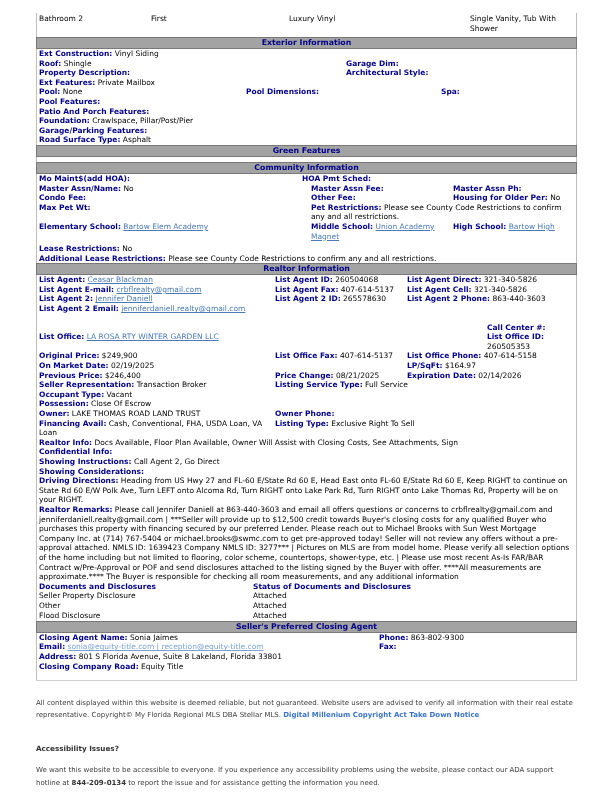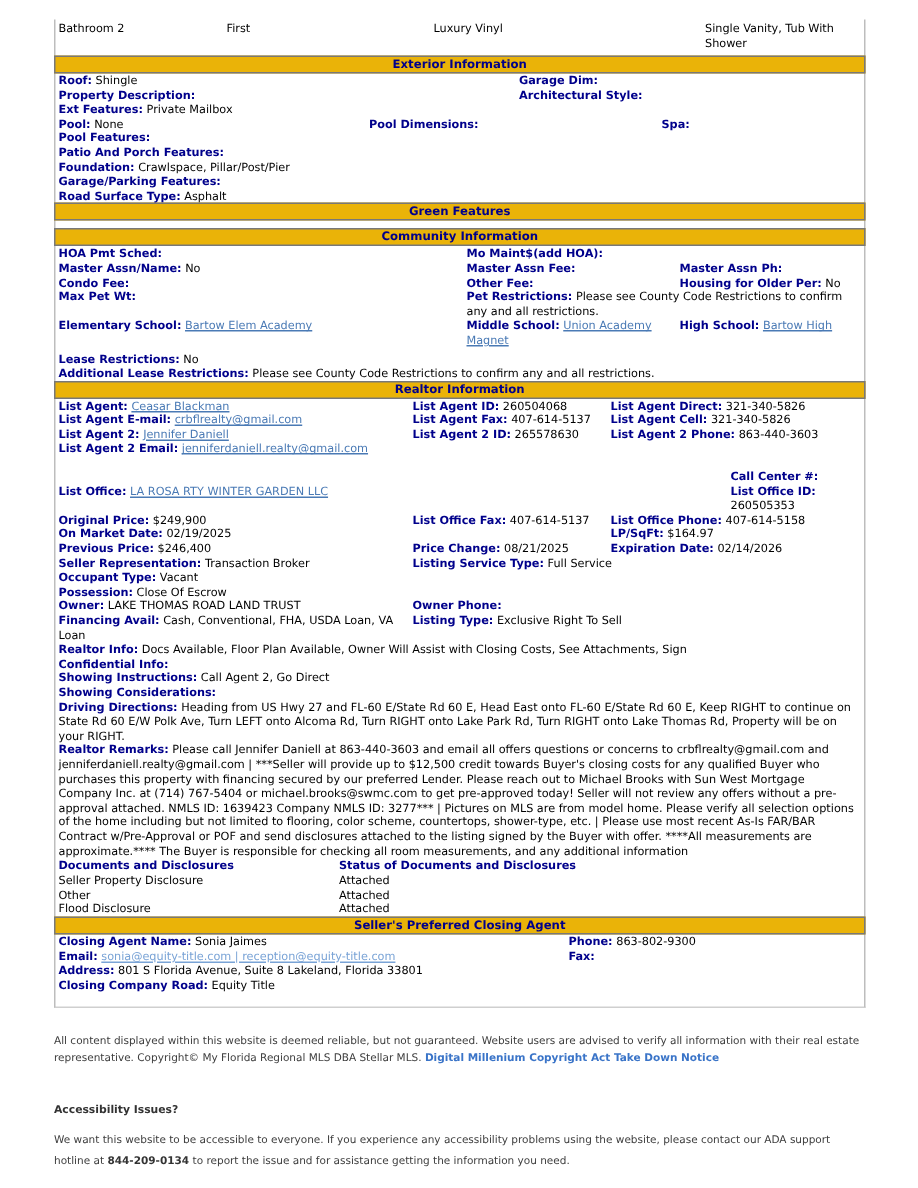--- a/index.html
+++ b/index.html
@@ -1,37 +1,37 @@
 <!DOCTYPE html>
 <html><head>
 <meta charset="utf-8">
 <style>
   html,body{margin:0;padding:0;background:#ffffff;}
   body{width:612px;height:792px;font-family:"DejaVu Sans",sans-serif;font-size:7.5px;color:#000;-webkit-font-smoothing:antialiased;}
   .page{padding:13px 35px 0 36px;}
   .content{border-left:1px solid #bdbdbd;border-right:1px solid #bdbdbd;border-bottom:1px solid #cfcfcf;}
-  .bar{margin:0 -1px;background:#eab308;border:1px solid #787878;text-align:center;font-weight:bold;color:#00008B;font-size:7.8px;line-height:10px;height:10px;}
+  .bar{margin:0 -1px;background:#a3a3a3;border:1px solid #787878;text-align:center;font-weight:bold;color:#00008B;font-size:7.8px;line-height:10px;height:10px;}
   .row{display:flex;line-height:9.6px;padding:0 2px;align-items:flex-start;}
   .room-row{display:flex;line-height:10px;padding:1px 2px 3px 2px;gap:28px;}
   .fld{display:block;}
   .rr1{width:84px}.rr2{width:110px}.rr3{width:153px}
   .e1{width:307px}
   .p1{width:207px}.p2{width:195px}
   .c1{width:272px}.c2{width:142px}
   .r1{width:236px}.r2{width:132px}.r12{width:448px}
   .d1{width:187px}
   .cl1{width:340px}
   .flex1{flex:1;min-width:0;}
   .lbl{font-weight:bold;color:#00008B;}
   .val{color:#000;}
   .link{color:#4a7ab5;text-decoration:underline;margin-top:20px;}
   .link-light{color:#79a3d6;text-decoration:underline;}
   .para{display:block;line-height:9.6px;padding:0 2px;}
   .sp5{height:5px}.sp9{height:9px}.sp3{height:3px}
-  .docrow{display:flex;line-height:9.8px;padding:0 2px;}
+  .docrow{display:flex;line-height:9.8px;padding:0 2px;gap:27px;}
   .footer{margin-top:17px;color:#3d3d3d;font-size:7px;line-height:11.5px;}
   .dmca{color:#3a74c8;font-weight:bold;}
   .acc-head{font-weight:bold;margin-top:22px;color:#333;font-size:7.2px;}
   .acc-text{margin-top:9px;line-height:13.5px;color:#3d3d3d;}
   .hotline{font-weight:bold;color:#333;}
 </style>
 </head>
 <body>
 
 <div class="page">
@@ -40,20 +40,23 @@
     <div class="room-row">
       <span class="rr1">Bathroom 2</span>
       <span class="rr2">First</span>
       <span class="rr3">Luxury Vinyl</span>
       <span class="flex1">Single Vanity, Tub With Shower</span>
     </div>
 
     <div class="bar">Exterior Information</div>
     <div>
       <div class="row">
+          <span class="fld flex1"><span class="lbl">Ext Construction:</span> <span class="val">Vinyl Siding</span></span>
+        </div>
+      <div class="row">
         <span class="fld e1"><span class="lbl">Roof:</span> <span class="val">Shingle</span></span>
         <span class="fld flex1"><span class="lbl">Garage Dim:</span> <span class="val"></span></span>
       </div>
       <div class="row">
         <span class="fld e1"><span class="lbl">Property Description:</span> <span class="val"></span></span>
         <span class="fld flex1"><span class="lbl">Architectural Style:</span> <span class="val"></span></span>
       </div>
       <div class="row">
           <span class="fld flex1"><span class="lbl">Ext Features:</span> <span class="val">Private Mailbox</span></span>
         </div>
@@ -78,22 +81,22 @@
           <span class="fld flex1"><span class="lbl">Road Surface Type:</span> <span class="val">Asphalt</span></span>
         </div>
     </div>
 
     <div class="bar">Green Features</div>
     <div class="sp5"></div>
 
     <div class="bar">Community Information</div>
     <div>
       <div class="row">
+        <span class="fld flex1"><span class="lbl">Mo Maint$(add HOA):</span> <span class="val"></span></span>
         <span class="fld c1"><span class="lbl">HOA Pmt Sched:</span> <span class="val"></span></span>
-        <span class="fld flex1"><span class="lbl">Mo Maint$(add HOA):</span> <span class="val"></span></span>
       </div>
       <div class="row">
         <span class="fld c1"><span class="lbl">Master Assn/Name:</span> <span class="val">No</span></span>
         <span class="fld c2"><span class="lbl">Master Assn Fee:</span> <span class="val"></span></span>
         <span class="fld flex1"><span class="lbl">Master Assn Ph:</span> <span class="val"></span></span>
       </div>
       <div class="row">
         <span class="fld c1"><span class="lbl">Condo Fee:</span> <span class="val"></span></span>
         <span class="fld c2"><span class="lbl">Other Fee:</span> <span class="val"></span></span>
         <span class="fld flex1"><span class="lbl">Housing for Older Per:</span> <span class="val">No</span></span>

